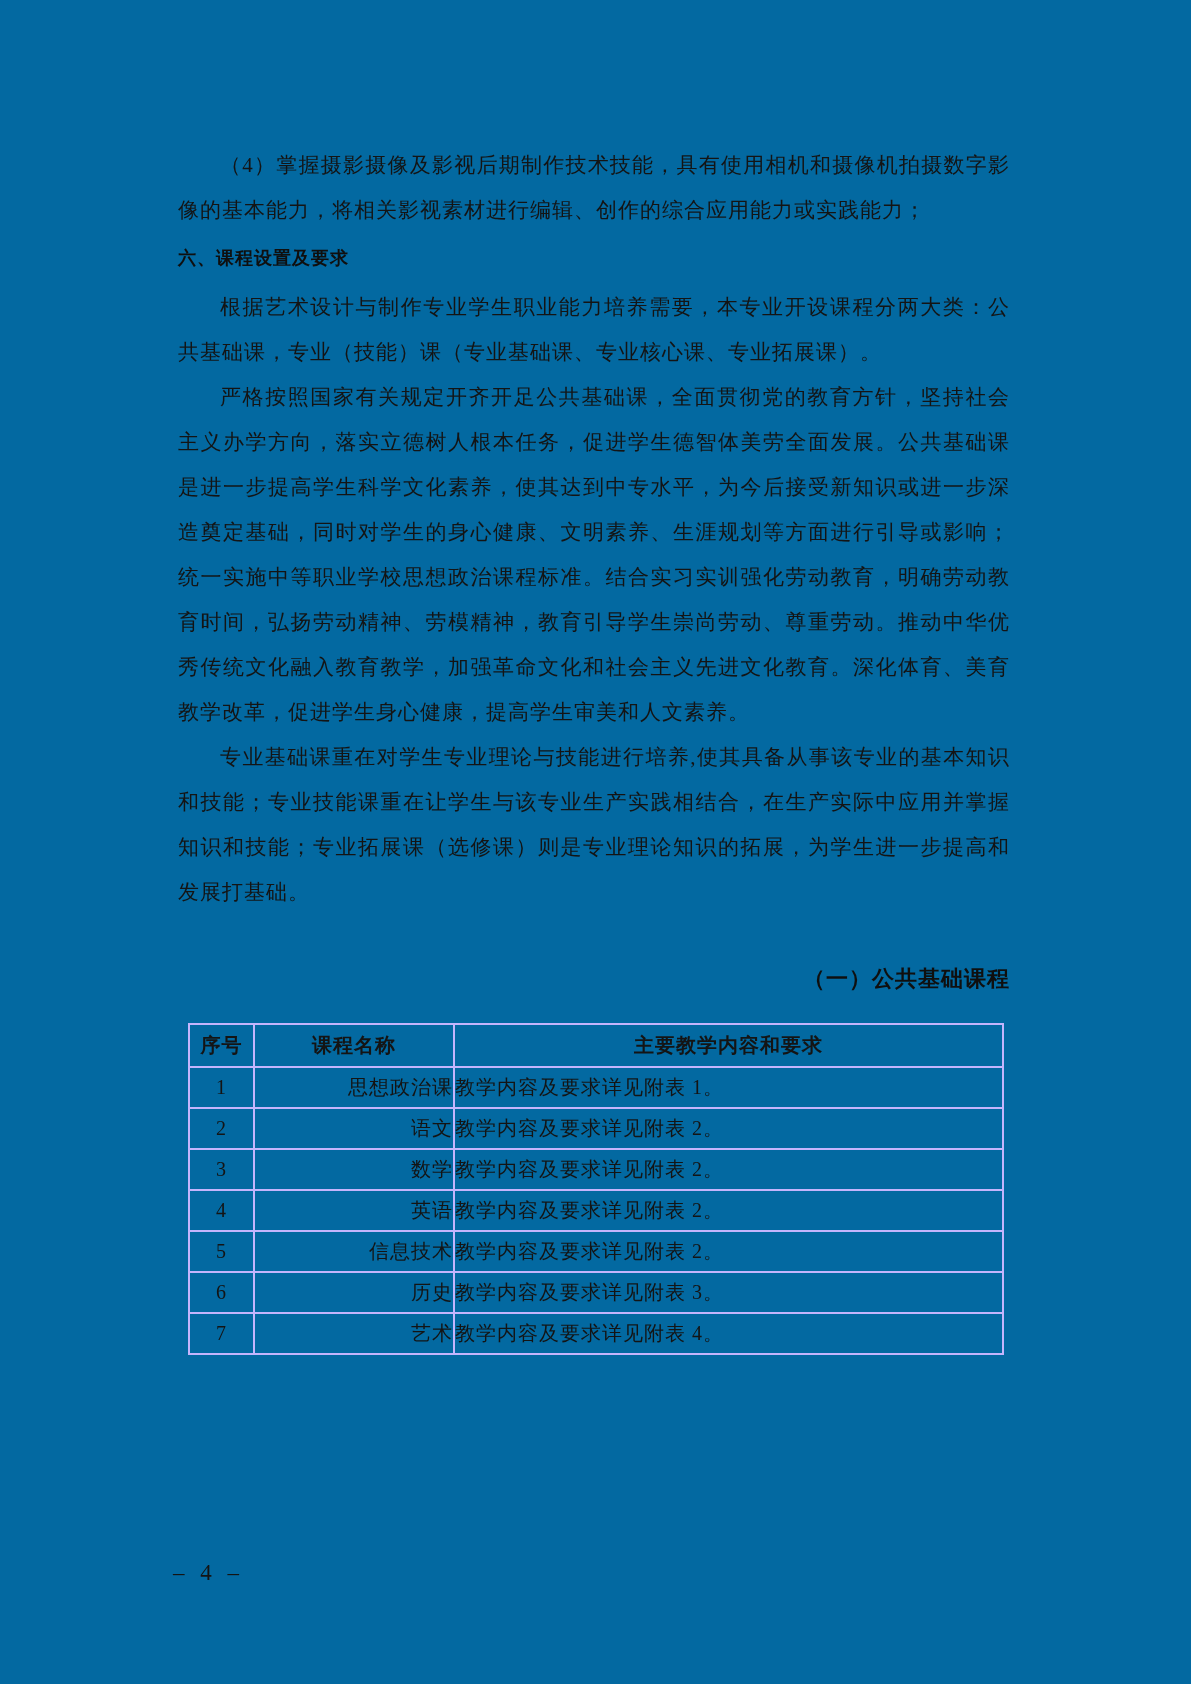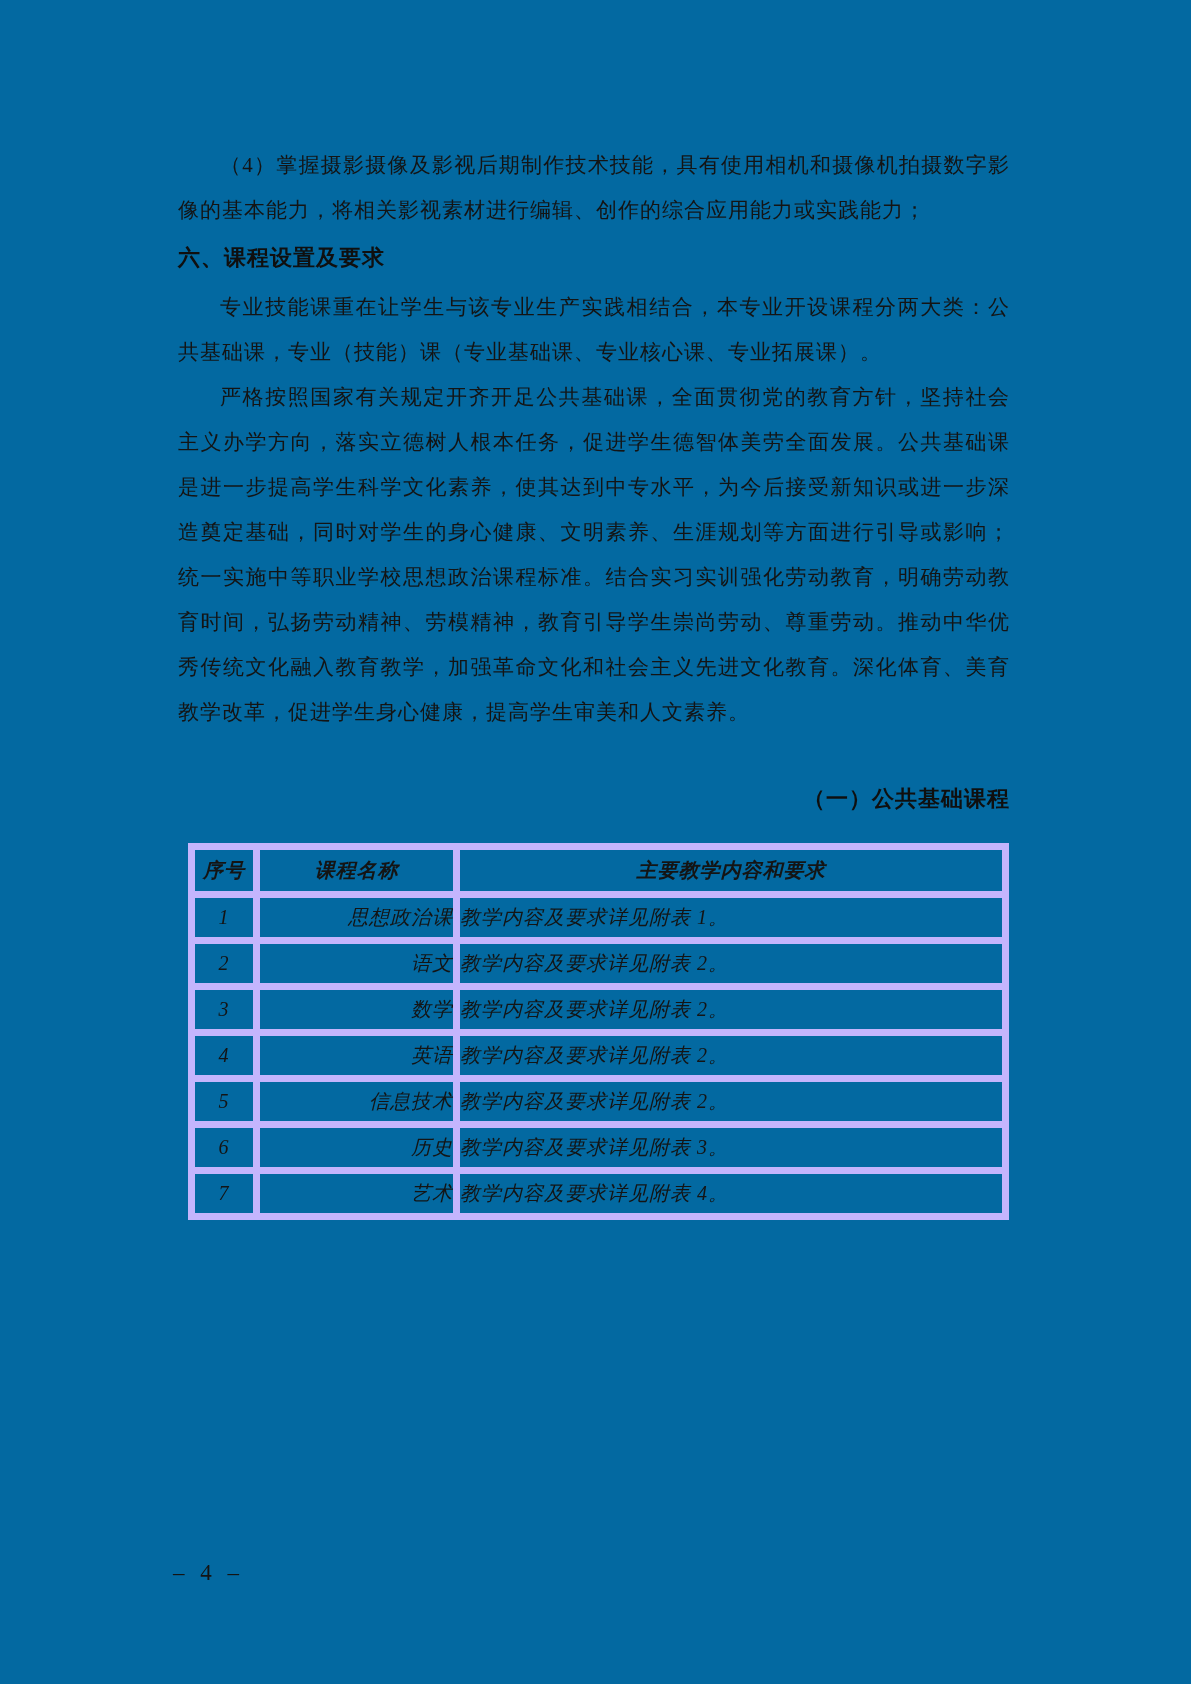--- a/index.html
+++ b/index.html
@@ -26,21 +26,21 @@
     margin: 0;
     font-size: 21px;
     line-height: 45px;
     text-align: justify;
     text-indent: 2em;
     letter-spacing: 1px;
   }
   h1.sec-heading {
     margin: 4px 0 6px 0;
     font-family: "Liberation Sans", sans-serif;
-    font-size: 22px;
+    font-size: 18px;
     font-weight: bold;
     line-height: 42px;
     letter-spacing: 1px;
     color: #0f0f0f;
   }
   h2.subsec-heading {
     margin: 46px 0 0 0;
     font-family: "Liberation Sans", sans-serif;
     font-size: 22px;
     font-weight: bold;
@@ -53,25 +53,24 @@
   table.course-table {
     border-collapse: collapse;
     table-layout: fixed;
     width: 814px;
     margin-left: 10px;
     margin-top: 26px;
     border: 2px solid #000;
   }
   table.course-table th,
   table.course-table td {
-    border: 7px solid #c4b5fd;
+    border: 2px solid #c4b5fd;
     padding: 0;
     overflow: hidden;
     white-space: nowrap;
-    font-style: italic;
   }
   table.course-table col.c-no     { width: 65px; }
   table.course-table col.c-course { width: 200px; }
   table.course-table col.c-desc   { width: 549px; }
   table.course-table th {
     height: 41px;
     font-family: "Liberation Sans", sans-serif;
     font-size: 20px;
     font-weight: bold;
     text-align: center;
@@ -97,22 +96,23 @@
 </head>
 <body>
 
 <div class="page">
   <div class="content">
 
     <p class="body-par">（4）掌握摄影摄像及影视后期制作技术技能，具有使用相机和摄像机拍摄数字影像的基本能力，将相关影视素材进行编辑、创作的综合应用能力或实践能力；</p>
 
     <h1 class="sec-heading">六、课程设置及要求</h1>
 
-    <p class="body-par">专业技能课重在让学生与该专业生产实践相结合，本专业开设课程分两大类：公共基础课，专业（技能）课（专业基础课、专业核心课、专业拓展课）。</p>
+    <p class="body-par">根据艺术设计与制作专业学生职业能力培养需要，本专业开设课程分两大类：公共基础课，专业（技能）课（专业基础课、专业核心课、专业拓展课）。</p>
     <p class="body-par">严格按照国家有关规定开齐开足公共基础课，全面贯彻党的教育方针，坚持社会主义办学方向，落实立德树人根本任务，促进学生德智体美劳全面发展。公共基础课是进一步提高学生科学文化素养，使其达到中专水平，为今后接受新知识或进一步深造奠定基础，同时对学生的身心健康、文明素养、生涯规划等方面进行引导或影响；统一实施中等职业学校思想政治课程标准。结合实习实训强化劳动教育，明确劳动教育时间，弘扬劳动精神、劳模精神，教育引导学生崇尚劳动、尊重劳动。推动中华优秀传统文化融入教育教学，加强革命文化和社会主义先进文化教育。深化体育、美育教学改革，促进学生身心健康，提高学生审美和人文素养。</p>
+    <p class="body-par">专业基础课重在对学生专业理论与技能进行培养,使其具备从事该专业的基本知识和技能；专业技能课重在让学生与该专业生产实践相结合，在生产实际中应用并掌握知识和技能；专业拓展课（选修课）则是专业理论知识的拓展，为学生进一步提高和发展打基础。</p>
 
     <h2 class="subsec-heading">（一）公共基础课程</h2>
 
     <table class="course-table">
       <colgroup>
         <col class="c-no">
         <col class="c-course">
         <col class="c-desc">
       </colgroup>
       <thead>

